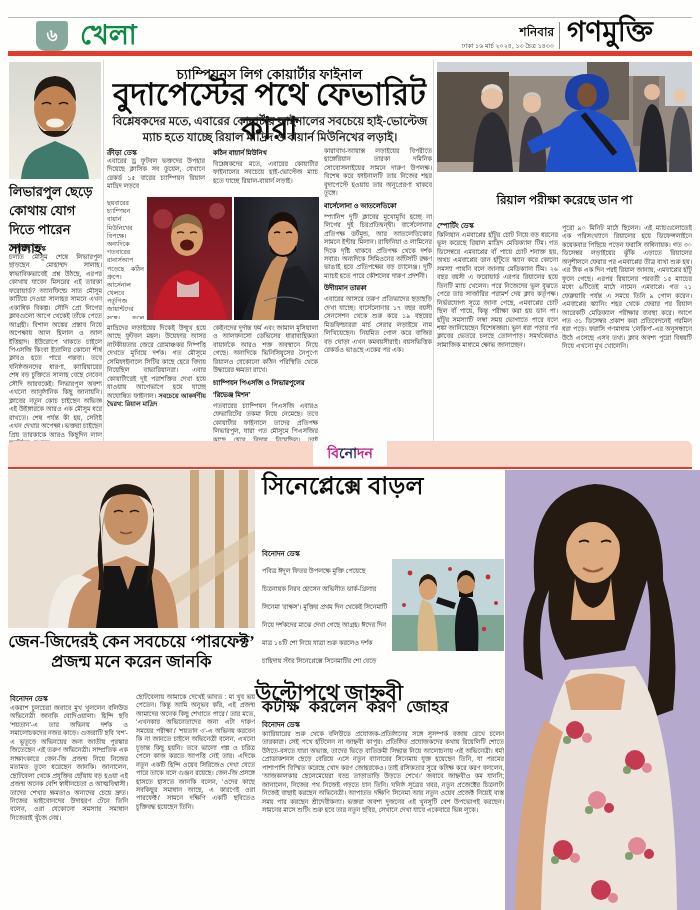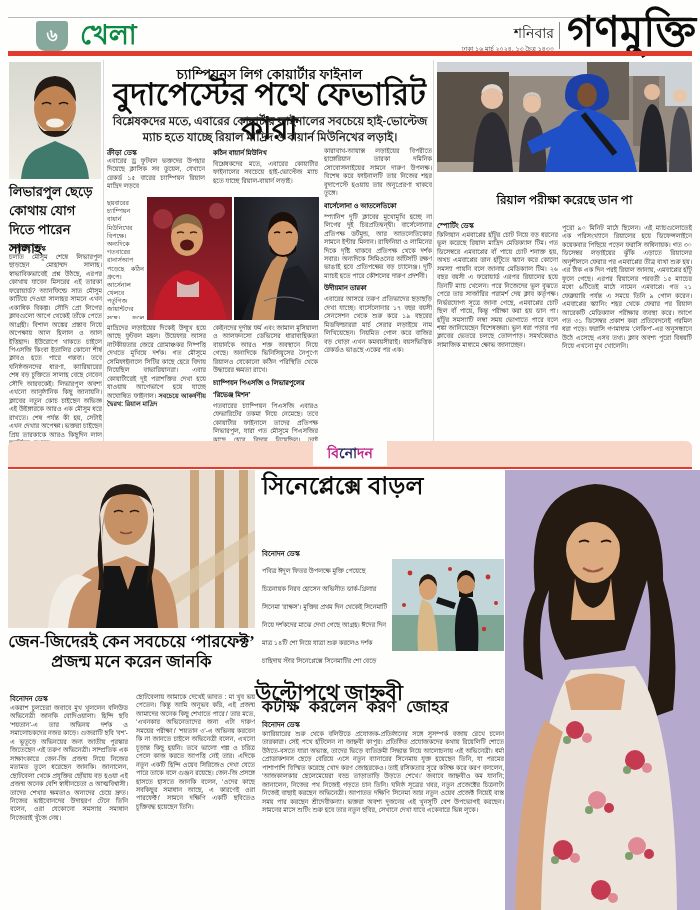--- a/index.html
+++ b/index.html
@@ -5,23 +5,23 @@
   html,body{margin:0;padding:0;background:#ffffff;}
   .page{position:relative;width:700px;height:910px;background:#fefefc;overflow:hidden;
         font-family:"Liberation Sans","DejaVu Sans",sans-serif;color:#1a1a1a;}
   .abs{position:absolute;}
   .hairline{background:#b9b9b9;height:1px;}
   .vrule{background:#d9d9d9;width:1px;}
   .redbar{background:#e23b2e;}
   .numbox{background:#87a89d;color:#ffffff;font-weight:bold;text-align:center;
           border-radius:3px 3px 9px 9px;font-size:17px;line-height:30px;}
   .section-title{color:#0d8a42;font-weight:bold;font-size:27px;line-height:30px;}
-  .masthead{font-family:"Liberation Serif","DejaVu Serif",serif;font-weight:bold;font-size:42px;color:#0c0c0c;line-height:34px;}
+  .masthead{font-family:"Liberation Serif","DejaVu Serif",serif;font-weight:bold;font-size:28px;color:#0c0c0c;line-height:34px;}
   .dateblock{font-size:6.3px;line-height:1.5;text-align:right;color:#333;}
-  .dateblock .day{font-size:14px;font-weight:normal;color:#111;}
+  .dateblock .day{font-size:12px;font-weight:bold;color:#111;}
   .headline{font-family:"Liberation Serif","DejaVu Serif",serif;font-weight:bold;color:#0d0d0d;}
   .kicker{font-weight:bold;font-size:13.5px;color:#111;text-align:center;}
   .main-head{font-size:31px;line-height:1.1;text-align:center;}
   .sub-head{font-size:11.5px;line-height:1.35;text-align:center;color:#222;font-weight:bold;
             font-family:"Liberation Serif","DejaVu Serif",serif;}
   .byline{font-size:7px;font-weight:bold;color:#111;}
   .body-txt{font-size:6.4px;line-height:1.32;text-align:justify;color:#1d1d1d;overflow:hidden;}
   .bold-inline{font-weight:bold;}
   .col-subhead{font-size:6.6px;font-weight:bold;color:#000;margin:2px 0 1px 0;}
   .photo{overflow:hidden;}

